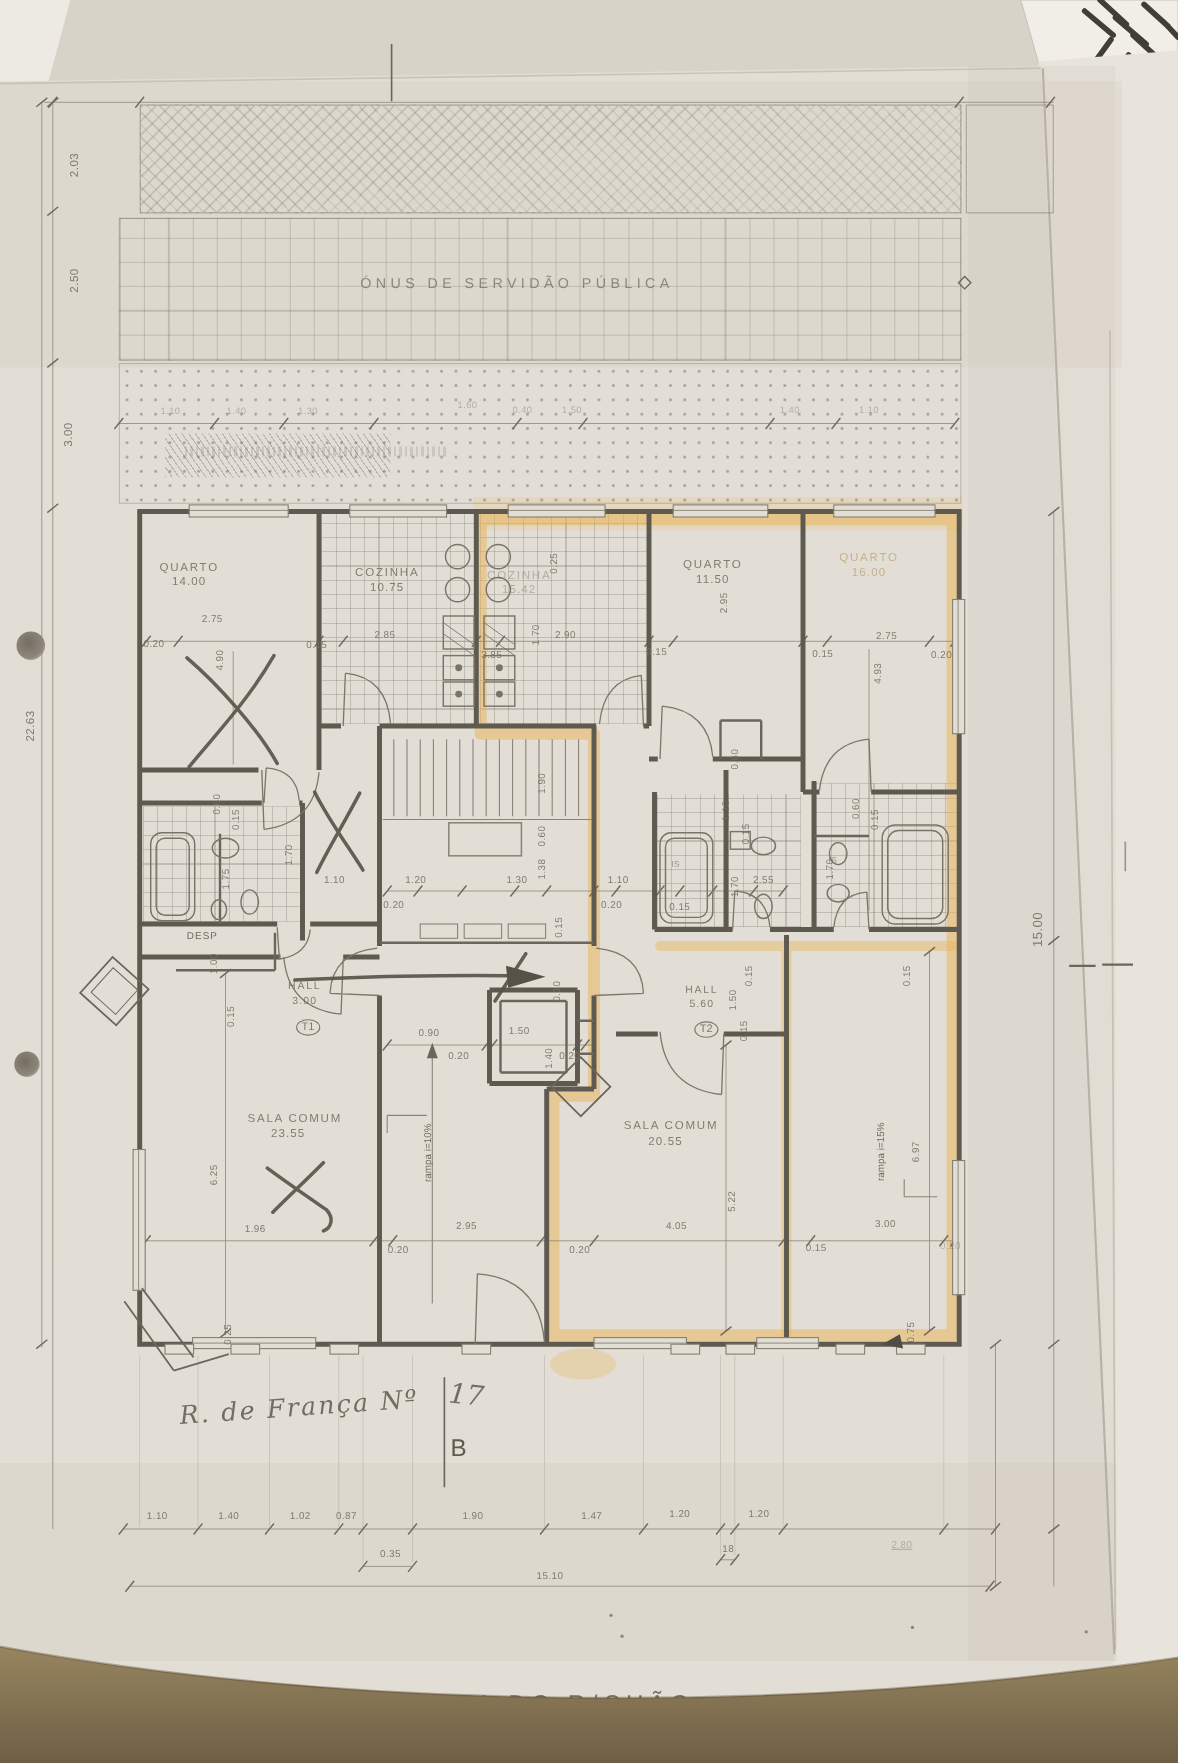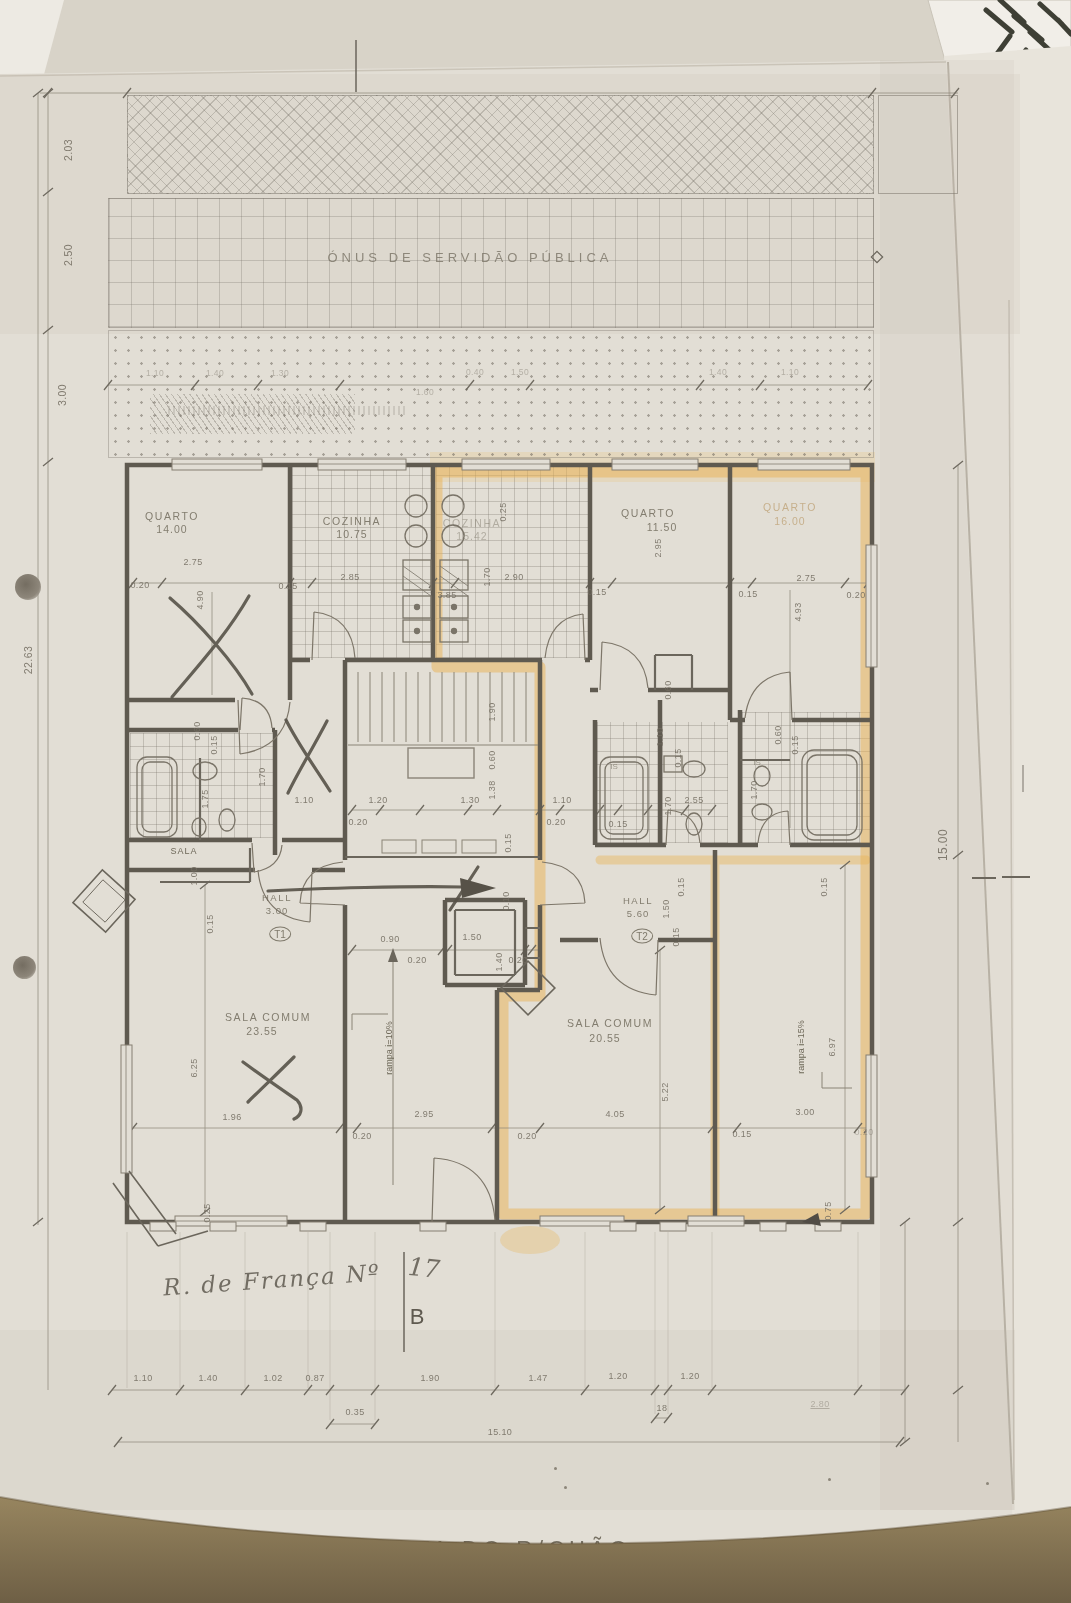--- a/index.html
+++ b/index.html
@@ -13,21 +13,21 @@
          background:radial-gradient(circle at 42% 40%,#746d61,#8d867a 62%,rgba(141,134,122,0));}
   .speck{position:absolute;z-index:5;width:3px;height:3px;border-radius:50%;background:#8c8679;}
   .lbl{position:absolute;transform:translate(-50%,-50%);white-space:nowrap;color:#6e6859;}
   .v{transform:translate(-50%,-50%) rotate(-90deg);}
   .d{font-size:9px;letter-spacing:.4px;color:#746e62;opacity:.88;}
   .rm{font-size:10.5px;letter-spacing:1.6px;opacity:.82;}
   .ar{font-size:10.5px;letter-spacing:1px;opacity:.82;}
   .fa{opacity:.42;}
   .or{color:#b08a50;opacity:.55;}
   .badge{border:1.2px solid #6e6859;border-radius:50%;padding:1px 4px;font-size:10px;opacity:.85;}
-  .tiny{font-size:8px;opacity:.6;}
+  .tiny{font-size:8px;opacity:.6;margin-top:20px;}
   .band-lbl{font-size:13px;letter-spacing:4px;color:#7a7466;opacity:.8;}
   .title-lbl{font-size:22px;letter-spacing:5px;color:#6b6557;opacity:.9;}
   .hand{font-family:"DejaVu Serif",serif;font-style:italic;color:#5f5a50;opacity:.85;}
   .hatchband{background-image:
      repeating-linear-gradient(45deg,rgba(115,109,99,.30) 0 1px,transparent 1px 8px),
      repeating-linear-gradient(-45deg,rgba(115,109,99,.30) 0 1px,transparent 1px 9px);
      border:1px solid rgba(115,109,99,.5);}
   .gridband{background-image:
      repeating-linear-gradient(0deg,rgba(115,109,99,.28) 0 1px,transparent 1px 22px),
      repeating-linear-gradient(90deg,rgba(115,109,99,.28) 0 1px,transparent 1px 22px);
@@ -260,28 +260,28 @@
     <span class="lbl hand" style="left:424px;top:1268px;font-size:25px;transform:translate(-50%,-50%) rotate(6deg);">17</span>
     <span class="lbl" style="left:417px;top:1317px;font-size:22px;color:#5f5a50;">B</span>
 
     <span class="lbl rm" style="left:172px;top:516px;">QUARTO</span>
     <span class="lbl ar" style="left:172px;top:529px;">14.00</span>
     <span class="lbl rm" style="left:352px;top:521px;">COZINHA</span>
     <span class="lbl ar" style="left:352px;top:534px;">10.75</span>
     <span class="lbl rm fa" style="left:472px;top:523px;">COZINHA</span>
     <span class="lbl ar fa" style="left:472px;top:536px;">15.42</span>
     <span class="lbl rm" style="left:648px;top:513px;">QUARTO</span>
-    <span class="lbl ar" style="left:648px;top:527px;margin-left:14px;">11.50</span>
+    <span class="lbl ar" style="left:648px;top:527px;">11.50</span>
     <span class="lbl rm or" style="left:790px;top:507px;">QUARTO</span>
     <span class="lbl ar or" style="left:790px;top:521px;">16.00</span>
     <span class="lbl rm" style="left:268px;top:1017px;">SALA COMUM</span>
     <span class="lbl ar" style="left:262px;top:1031px;">23.55</span>
     <span class="lbl rm" style="left:610px;top:1023px;">SALA COMUM</span>
     <span class="lbl ar" style="left:605px;top:1038px;">20.55</span>
-    <span class="lbl" style="left:184px;top:851px;font-size:9px;letter-spacing:1px;">SALA</span>
+    <span class="lbl" style="left:184px;top:851px;font-size:9px;letter-spacing:1px;">DESP</span>
     <span class="lbl tiny" style="left:614px;top:766px;">IS</span>
     <span class="lbl tiny" style="left:757px;top:762px;">IS</span>
     <span class="lbl v" style="left:389px;top:1048px;font-size:9px;">rampa i=10%</span>
     <span class="lbl v" style="left:801px;top:1047px;font-size:9px;">rampa i=15%</span>
 
     <span class="lbl rm" style="left:277px;top:897px;font-size:9.5px;">HALL</span>
     <span class="lbl ar" style="left:277px;top:910px;font-size:9.5px;">3.00</span>
     <span class="lbl badge" style="left:280px;top:934px;">T1</span>
     <span class="lbl rm" style="left:638px;top:900px;font-size:9.5px;">HALL</span>
     <span class="lbl ar" style="left:638px;top:913px;font-size:9.5px;">5.60</span>
@@ -289,21 +289,21 @@
 
     <span class="lbl d v" style="left:68px;top:150px;font-size:10.5px;">2.03</span>
     <span class="lbl d v" style="left:68px;top:255px;font-size:10.5px;">2.50</span>
     <span class="lbl d v" style="left:62px;top:395px;font-size:10.5px;">3.00</span>
     <span class="lbl d v" style="left:28px;top:660px;font-size:10.5px;">22.63</span>
     <span class="lbl d v" style="left:943px;top:845px;font-size:12px;">15.00</span>
 
     <span class="lbl d fa" style="left:155px;top:373px;font-size:8.5px;">1.10</span>
     <span class="lbl d fa" style="left:215px;top:373px;font-size:8.5px;">1.40</span>
     <span class="lbl d fa" style="left:280px;top:373px;font-size:8.5px;">1.30</span>
-    <span class="lbl d fa" style="left:425px;top:392px;font-size:8.5px;">1.60</span>
+    <span class="lbl d fa" style="left:425px;top:368px;font-size:8.5px;">1.60</span>
     <span class="lbl d fa" style="left:475px;top:372px;font-size:8.5px;">0.40</span>
     <span class="lbl d fa" style="left:520px;top:372px;font-size:8.5px;">1.50</span>
     <span class="lbl d fa" style="left:718px;top:372px;font-size:8.5px;">1.40</span>
     <span class="lbl d fa" style="left:790px;top:372px;font-size:8.5px;">1.10</span>
 
     <span class="lbl d" style="left:140px;top:585px;">0.20</span>
     <span class="lbl d" style="left:193px;top:562px;">2.75</span>
     <span class="lbl d v" style="left:200px;top:600px;">4.90</span>
     <span class="lbl d" style="left:288px;top:586px;">0.15</span>
     <span class="lbl d" style="left:350px;top:577px;">2.85</span>

